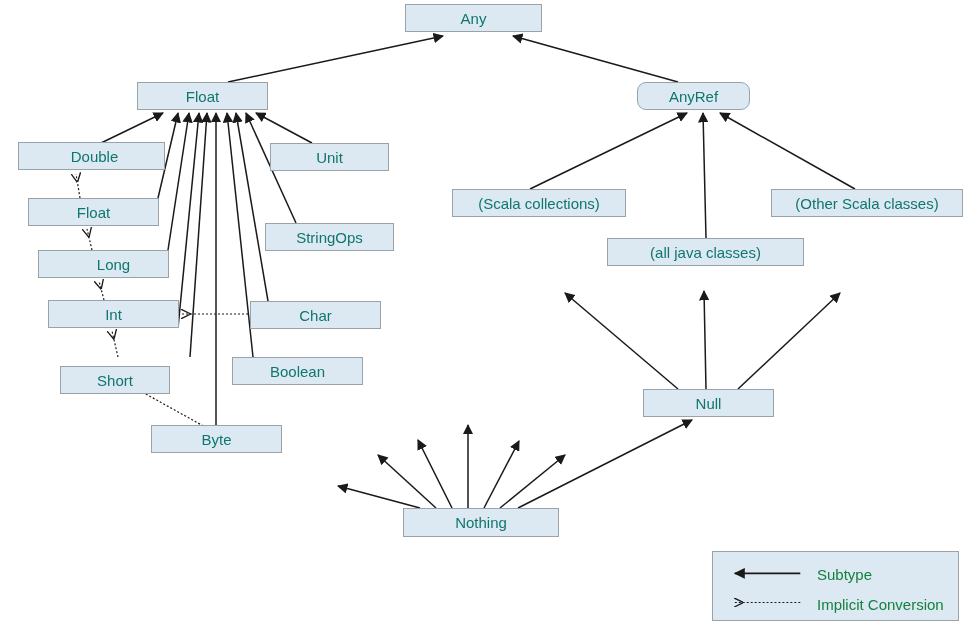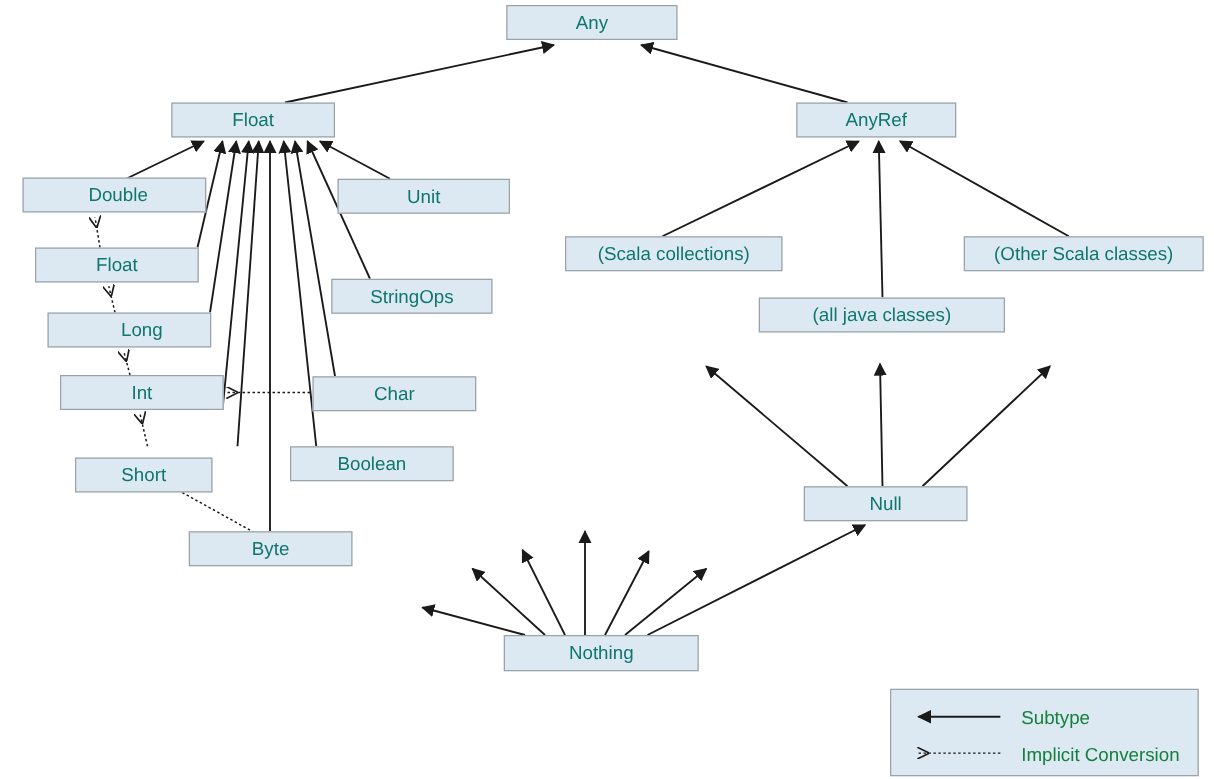--- a/index.html
+++ b/index.html
@@ -113,27 +113,27 @@
       </g>
   </svg>
 
   <div id="node-layer">
       <div class="node" style="left: 405px; top: 4px; width: 137px; height: 28px;">
         <span>Any</span>
       </div>
       <div class="node" style="left: 137px; top: 82px; width: 131px; height: 28px;">
         <span>Float</span>
       </div>
-      <div class="node" style="left: 637px; top: 82px; width: 128px; height: 28px;">
+      <div class="node" style="left: 637px; top: 82px; width: 113px; height: 28px; border-radius: 9px;">
         <span>AnyRef</span>
       </div>
       <div class="node" style="left: 18px; top: 142px; width: 147px; height: 28px; padding-left: 6px;">
         <span>Double</span>
       </div>
-      <div class="node" style="left: 270px; top: 143px; width: 138px; height: 28px;">
+      <div class="node" style="left: 270px; top: 143px; width: 119px; height: 28px;">
         <span>Unit</span>
       </div>
       <div class="node" style="left: 28px; top: 198px; width: 131px; height: 28px;">
         <span>Float</span>
       </div>
       <div class="node" style="left: 265px; top: 223px; width: 129px; height: 28px;">
         <span>StringOps</span>
       </div>
       <div class="node" style="left: 38px; top: 250px; width: 131px; height: 28px; padding-left: 20px;">
         <span>Long</span>

